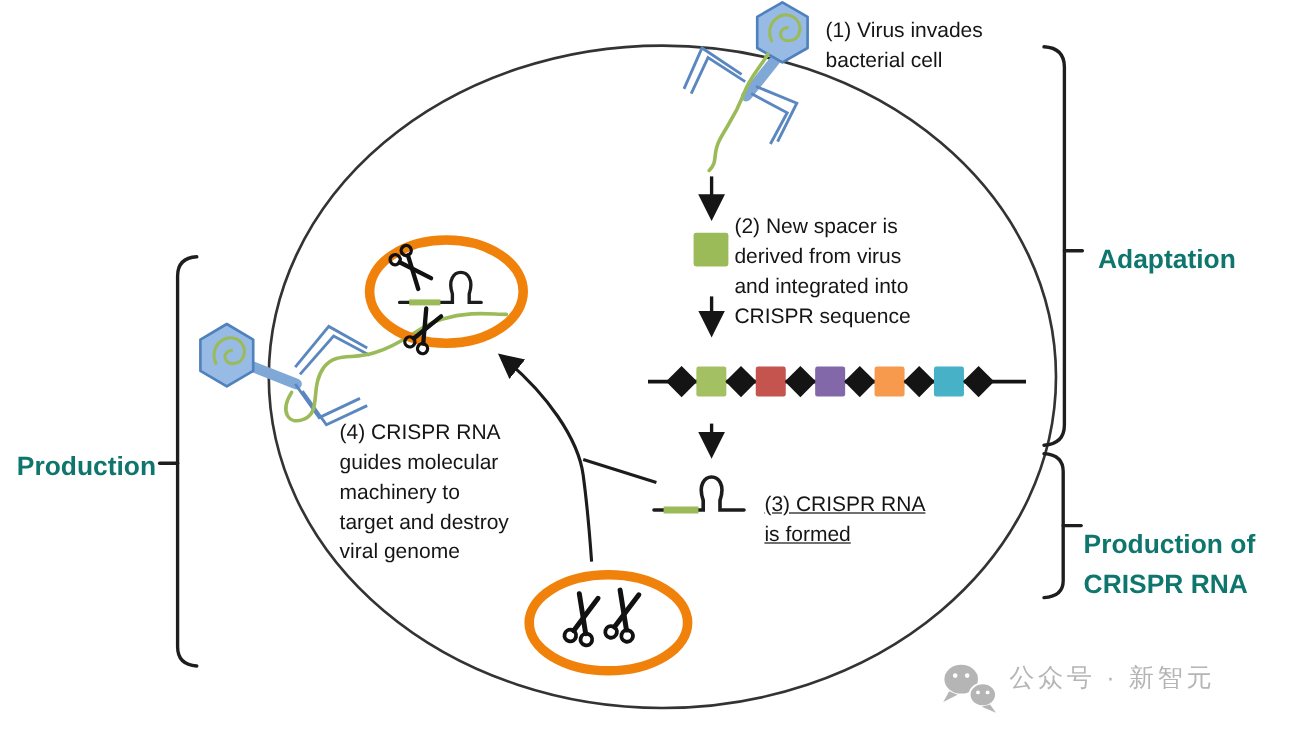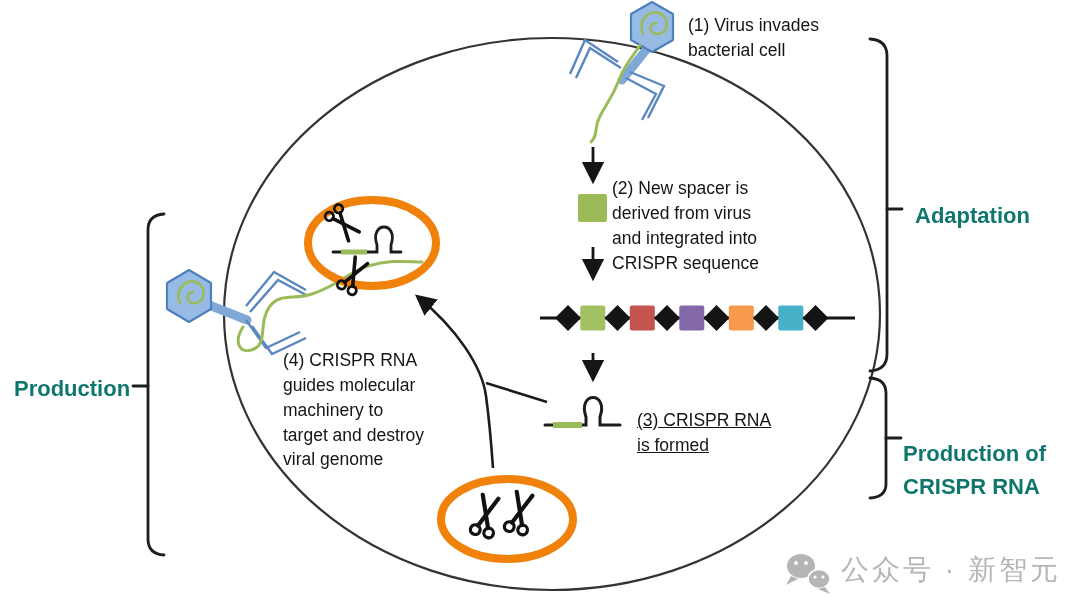--- a/index.html
+++ b/index.html
@@ -11,21 +11,21 @@
   .lbl{
     position:absolute;white-space:pre-line;color:#151515;
     font-size:17.5px;line-height:1.42;font-weight:500;
   }
   .phase{
     position:absolute;white-space:pre-line;color:#0f766e;
     font-size:22px;line-height:1.5;font-weight:700;
   }
   #watermark-text{
     position:absolute;left:841px;top:551px;
-    font-size:28px;letter-spacing:3px;font-weight:500;
+    font-size:21px;letter-spacing:3px;font-weight:500;
   }
 </style>
 </head>
 <body>
 
 <div id="stage">
 
   <svg id="art" width="1080" height="615" viewBox="0 0 1080 615">
     <defs>
       <marker id="ah" markerWidth="9" markerHeight="9" refX="6.5" refY="4" orient="auto">

